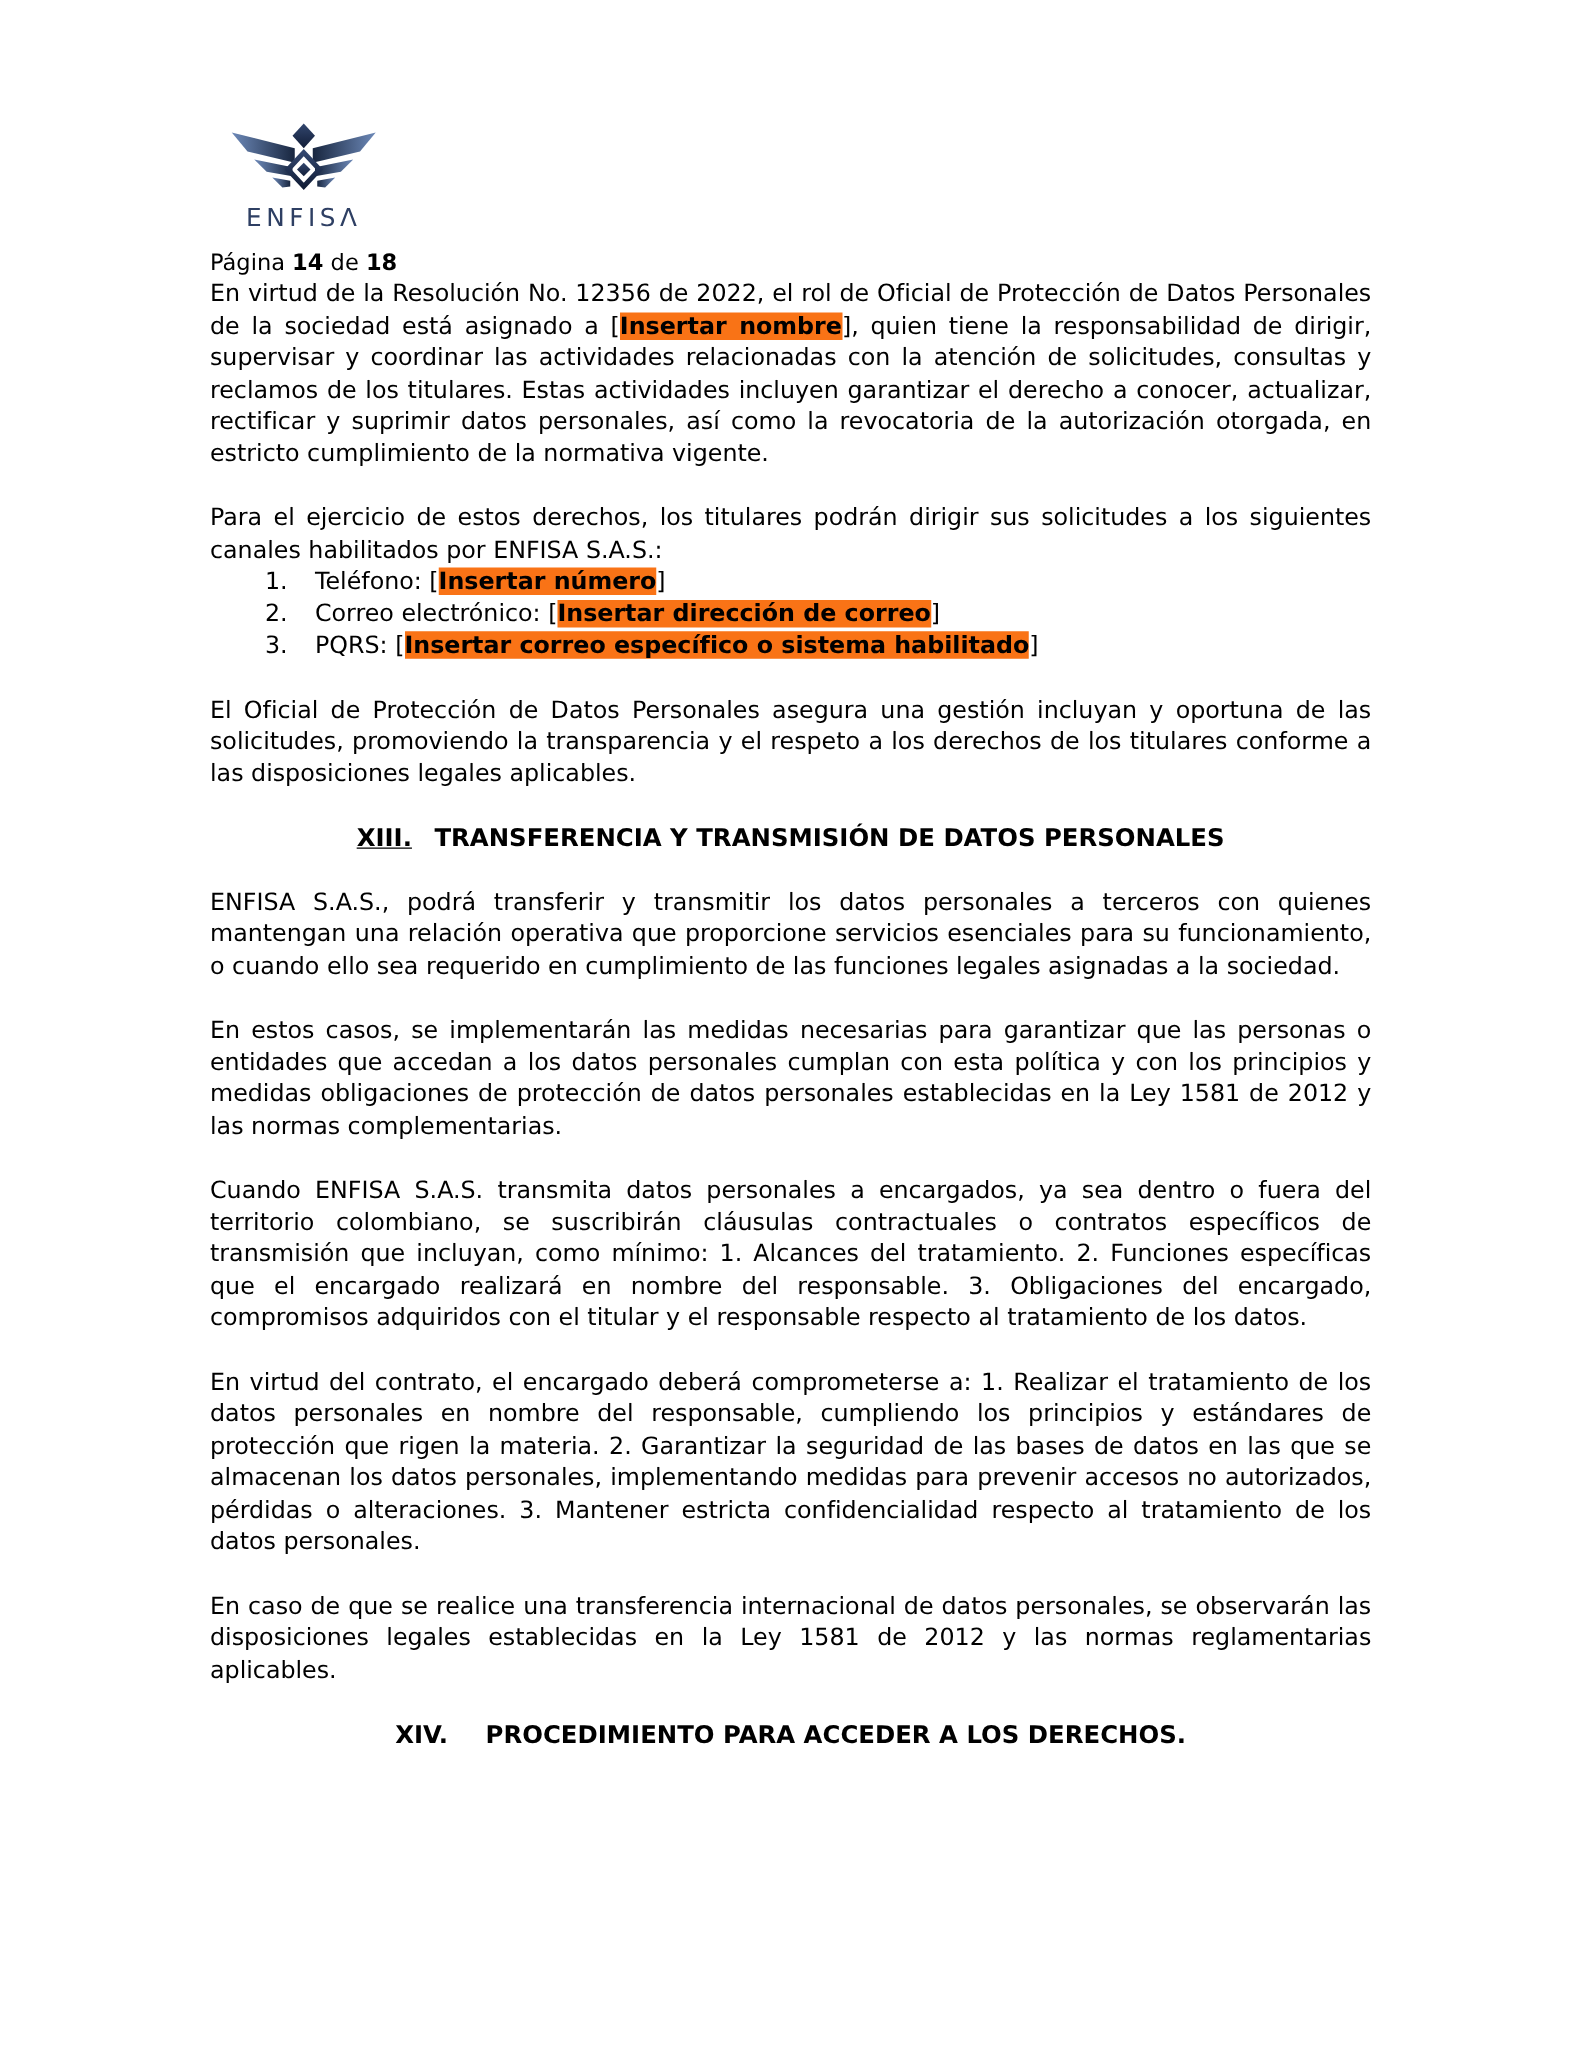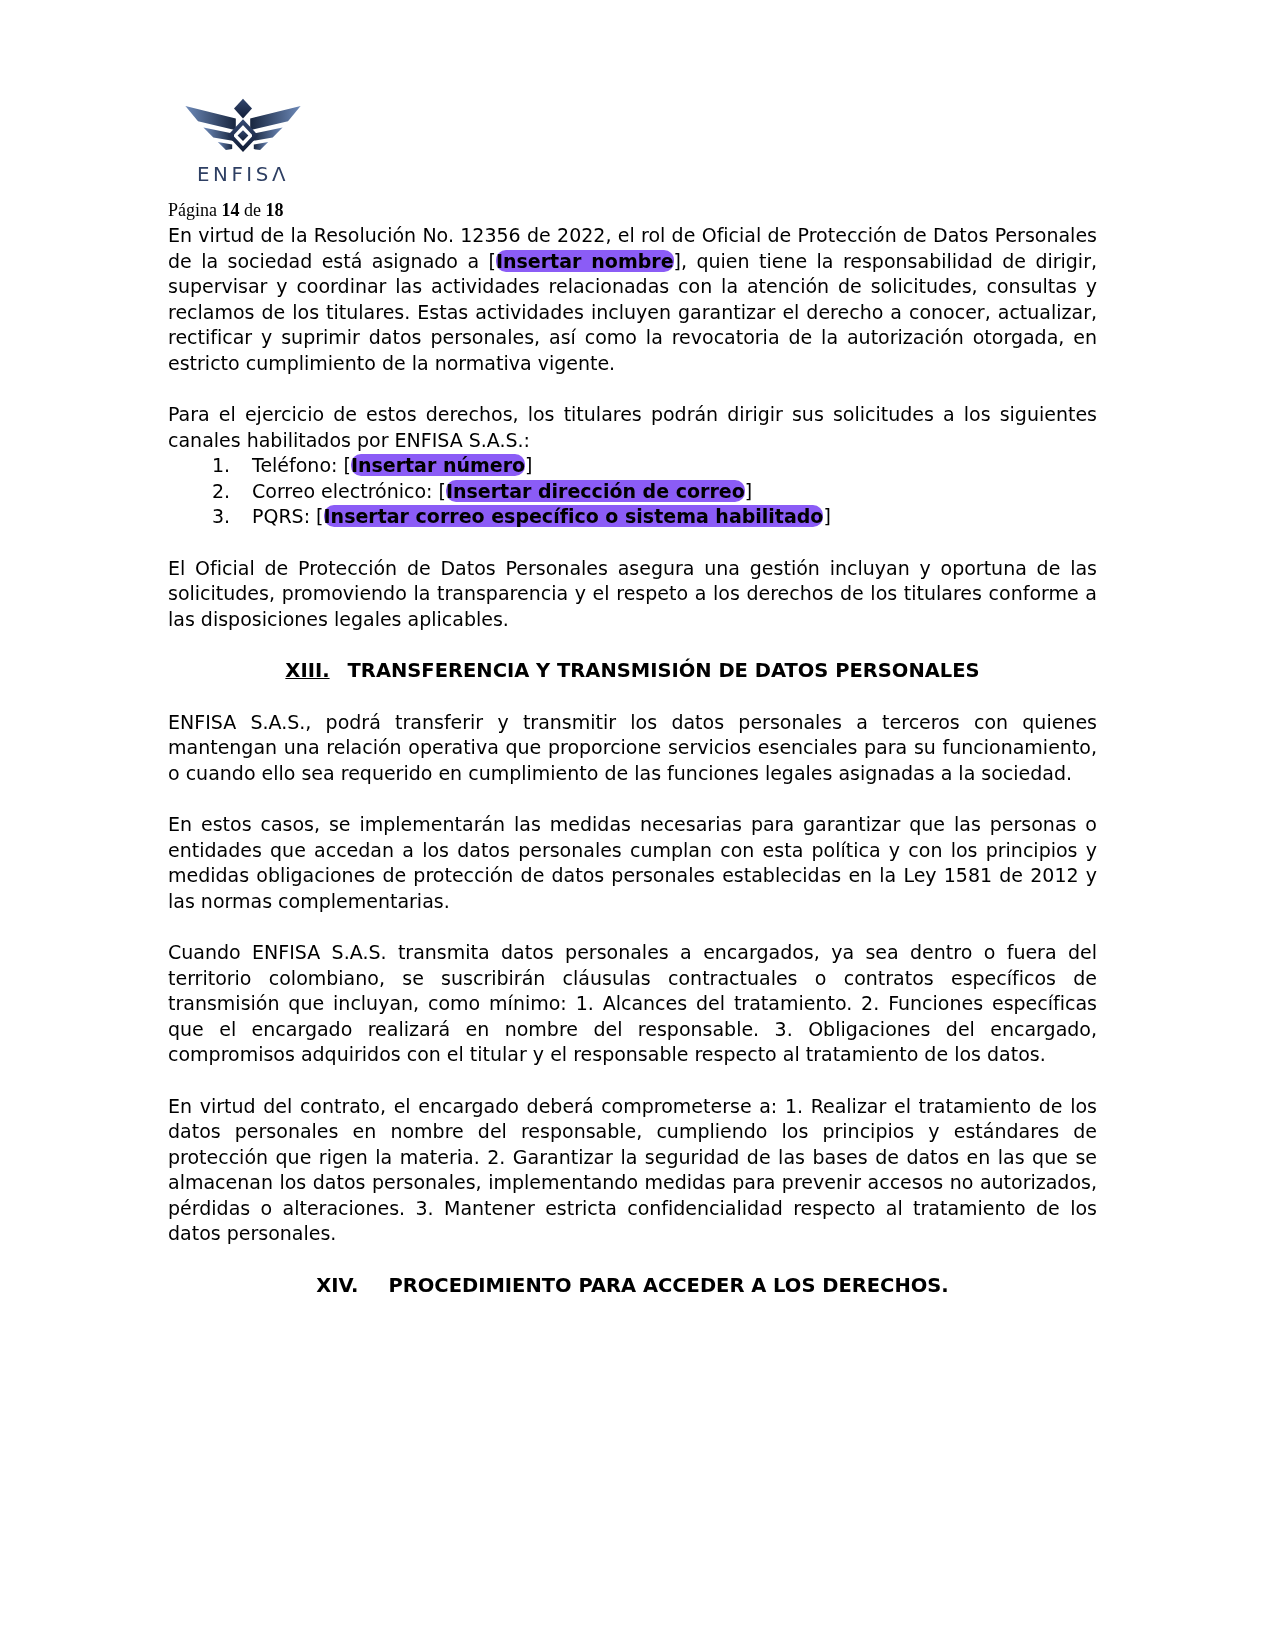--- a/index.html
+++ b/index.html
@@ -17,34 +17,32 @@
     left: 168px;
     top: 96px;
     width: 929px;
   }
   .logo-wrap { margin-left: 12px; margin-bottom: 12px; }
   .logo-svg { display: block; }
   .page-num {
     font-size: 18px;
     line-height: 25px;
     margin: 0;
-    font-family: Liberation Serif, serif;
   }
   .page-num b { font-weight: bold; }
   .body-p {
     font-size: 19px;
     line-height: 25.5px;
     text-align: justify;
     margin: 0 0 26px 0;
   }
   .no-gap { margin-bottom: 0; }
   .hl {
-    background: #8b5cf6;
+    background: #f97316;
     font-weight: bold;
-    border-radius: 10px;
   }
   .list {
     margin: 0 0 26px 0;
     font-size: 19px;
     line-height: 25.5px;
   }
   .list-item { display: flex; padding-left: 44px; }
   .list-item .num { width: 40px; flex-shrink: 0; }
   .heading {
     font-size: 19.5px;
@@ -122,17 +120,18 @@
     <div class="heading"><span class="h-num gap-sm">XIII.</span><span>TRANSFERENCIA Y TRANSMISIÓN DE DATOS PERSONALES</span></div>
 
     <p class="body-p">ENFISA S.A.S., podrá transferir y transmitir los datos personales a terceros con quienes mantengan una relación operativa que proporcione servicios esenciales para su funcionamiento, o cuando ello sea requerido en cumplimiento de las funciones legales asignadas a la sociedad.</p>
 
     <p class="body-p">En estos casos, se implementarán las medidas necesarias para garantizar que las personas o entidades que accedan a los datos personales cumplan con esta política y con los principios y medidas obligaciones de protección de datos personales establecidas en la Ley 1581 de 2012 y las normas complementarias.</p>
 
     <p class="body-p">Cuando ENFISA S.A.S. transmita datos personales a encargados, ya sea dentro o fuera del territorio colombiano, se suscribirán cláusulas contractuales o contratos específicos de transmisión que incluyan, como mínimo: 1. Alcances del tratamiento. 2. Funciones específicas que el encargado realizará en nombre del responsable. 3. Obligaciones del encargado, compromisos adquiridos con el titular y el responsable respecto al tratamiento de los datos.</p>
 
     <p class="body-p">En virtud del contrato, el encargado deberá comprometerse a: 1. Realizar el tratamiento de los datos personales en nombre del responsable, cumpliendo los principios y estándares de protección que rigen la materia. 2. Garantizar la seguridad de las bases de datos en las que se almacenan los datos personales, implementando medidas para prevenir accesos no autorizados, pérdidas o alteraciones. 3. Mantener estricta confidencialidad respecto al tratamiento de los datos personales.</p>
 
+    <p class="body-p">En caso de que se realice una transferencia internacional de datos personales, se observarán las disposiciones legales establecidas en la Ley 1581 de 2012 y las normas reglamentarias aplicables.</p>
 
     <div class="heading"><span class="h-num gap-lg">XIV.</span><span>PROCEDIMIENTO PARA ACCEDER A LOS DERECHOS.</span></div>
 
   </div>
 </div>
 
 </body></html>

